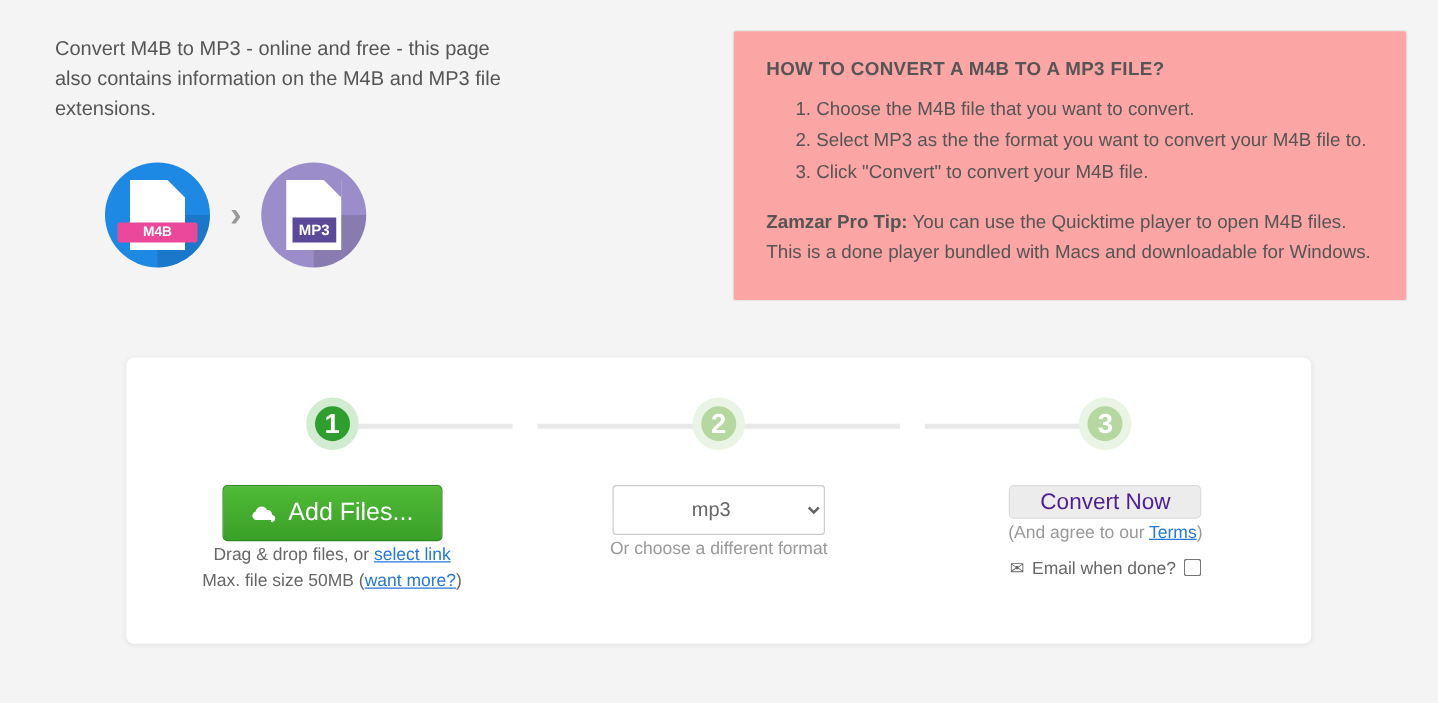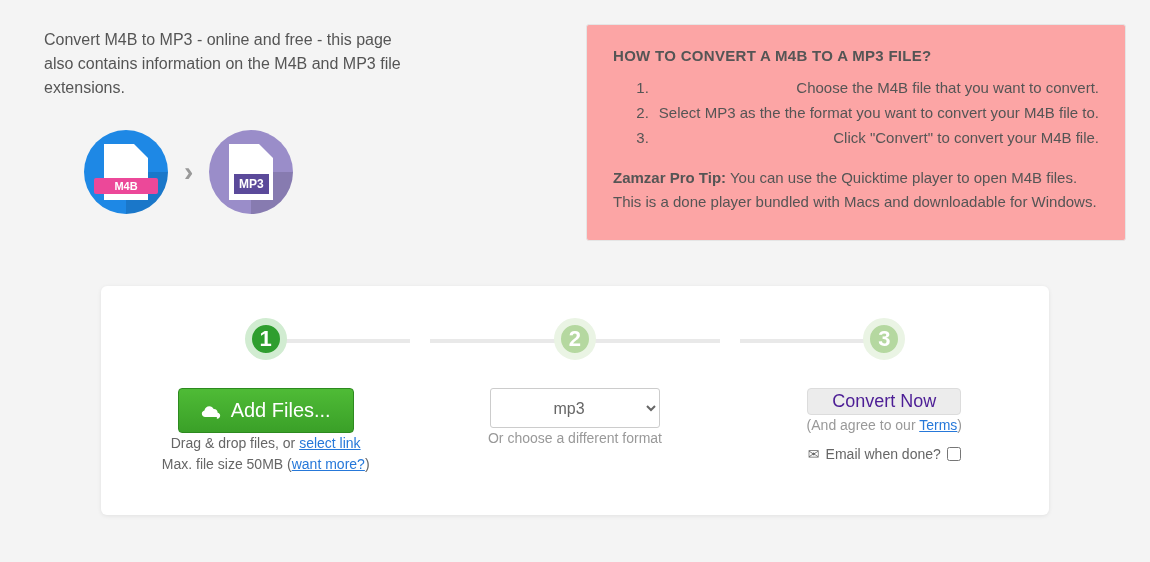--- a/index.html
+++ b/index.html
@@ -104,21 +104,20 @@
   .howto-title {
     font-size: 15px;
     font-weight: 700;
     color: #555;
     letter-spacing: 0.3px;
     margin-bottom: 12px;
   }
   .howto-panel ol {
     margin-left: 40px;
     margin-bottom: 16px;
-    text-align: right;
   }
   .howto-panel ol li {
     color: #555;
     font-size: 15px;
     line-height: 1.65;
   }
   .protip {
     color: #555;
     font-size: 15px;
     line-height: 1.6;
@@ -171,21 +170,21 @@
     top: 50%;
     height: 4px;
     background: #e9e9e9;
     width: 100%;
     z-index: 1;
   }
   .step-col:first-child .step-line { left: 50%; width: 50%; }
   .step-col:last-child .step-line { right: 50%; width: 50%; }
   .add-btn {
     display: inline-flex;
-    align-items: flex-end;
+    align-items: center;
     gap: 10px;
     background: linear-gradient(#4fbb36, #3aa028);
     border: 1px solid #2d8a1f;
     color: #fff;
     font-size: 20px;
     padding: 10px 22px;
     border-radius: 4px;
     cursor: pointer;
   }
   .add-btn svg { fill:#fff; }

